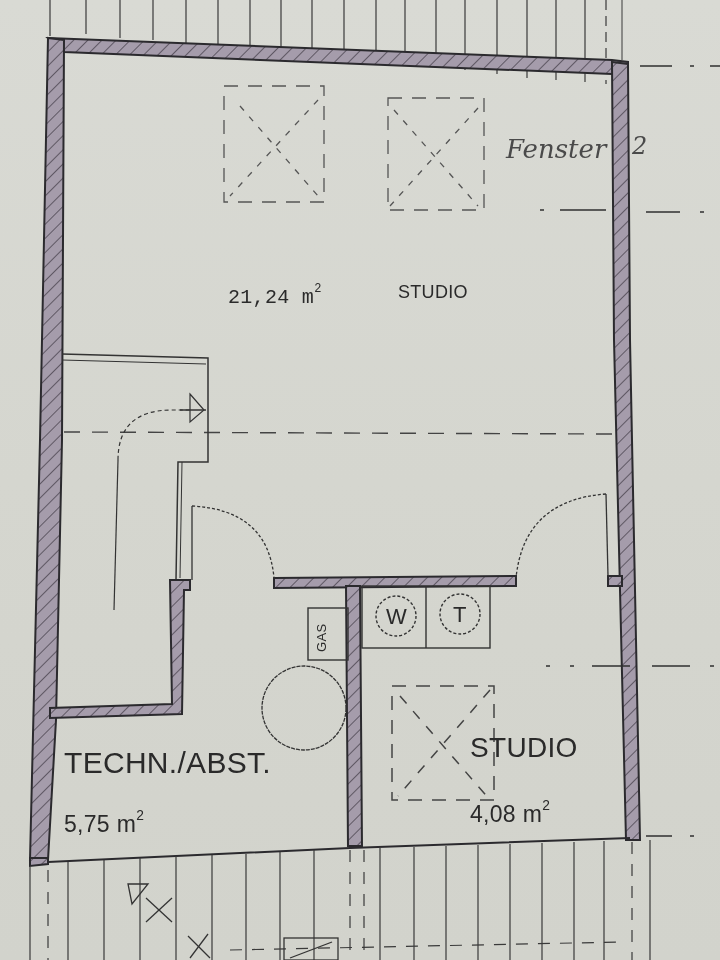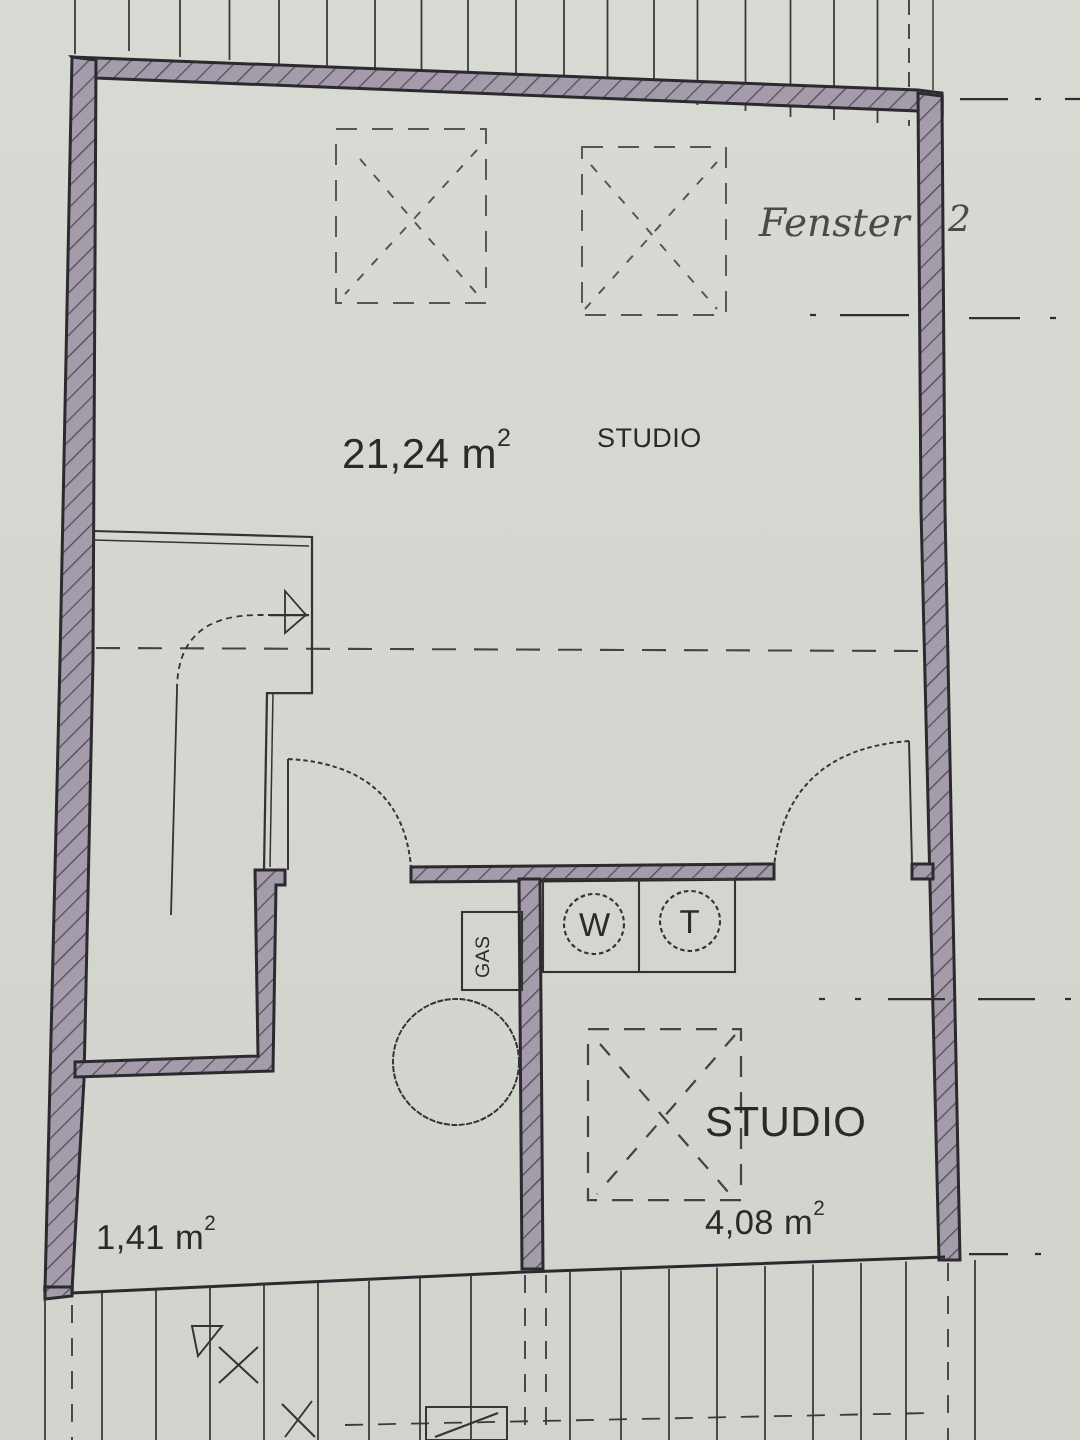--- a/index.html
+++ b/index.html
@@ -175,27 +175,28 @@
       <path d="M128,884 L148,884 L132,904 Z"></path>
       <line x1="146" y1="898" x2="172" y2="922"></line>
       <line x1="172" y1="898" x2="146" y2="922"></line>
       <line x1="188" y1="936" x2="210" y2="958"></line>
       <line x1="208" y1="934" x2="190" y2="958"></line>
       <rect x="284" y="938" width="54" height="22"></rect>
       <line x1="290" y1="958" x2="332" y2="942"></line>
     </g>
   </svg>
 
-  <div class="label" style="left:228px; top:282px; font-size:28px;">
+  <div class="label" style="left:228px; top:282px; font-size:20px;font-family:Liberation Mono, monospace;">
     <span>21,24 m</span><sup>2</sup>
   </div>
   <div class="label" style="left:398px; top:282px; font-size:18px;">STUDIO</div>
 
+  <div class="label" style="left:64px; top:746px; font-size:30px;">TECHN./ABST.</div>
   <div class="label" style="left:64px; top:808px; font-size:23px;">
-    <span>1,41 m</span><sup>2</sup>
+    <span>5,75 m</span><sup>2</sup>
   </div>
 
   <div class="label" style="left:470px; top:732px; font-size:28px;">STUDIO</div>
   <div class="label" style="left:470px; top:798px; font-size:23px;">
     <span>4,08 m</span><sup>2</sup>
   </div>
 
   <div class="label" style="left:314px; top:624px; font-size:13px; transform: rotate(-90deg); transform-origin: left top; top:652px;">GAS</div>
   <div class="label" style="left:386px; top:604px; font-size:22px;">W</div>
   <div class="label" style="left:453px; top:602px; font-size:22px;">T</div>

